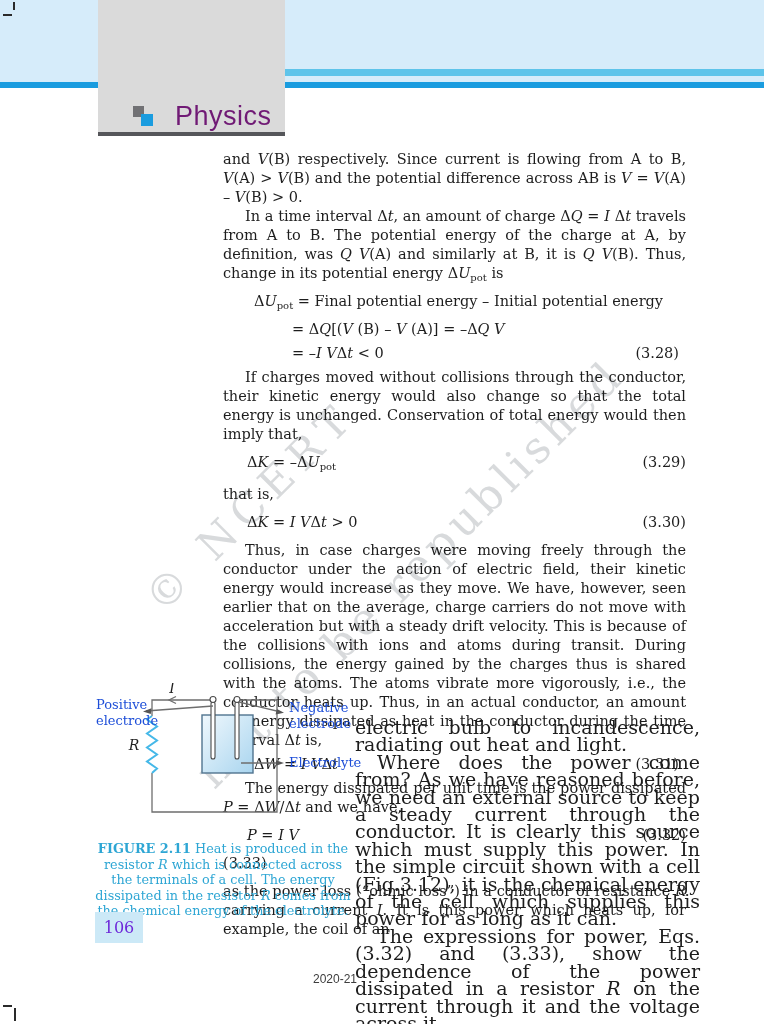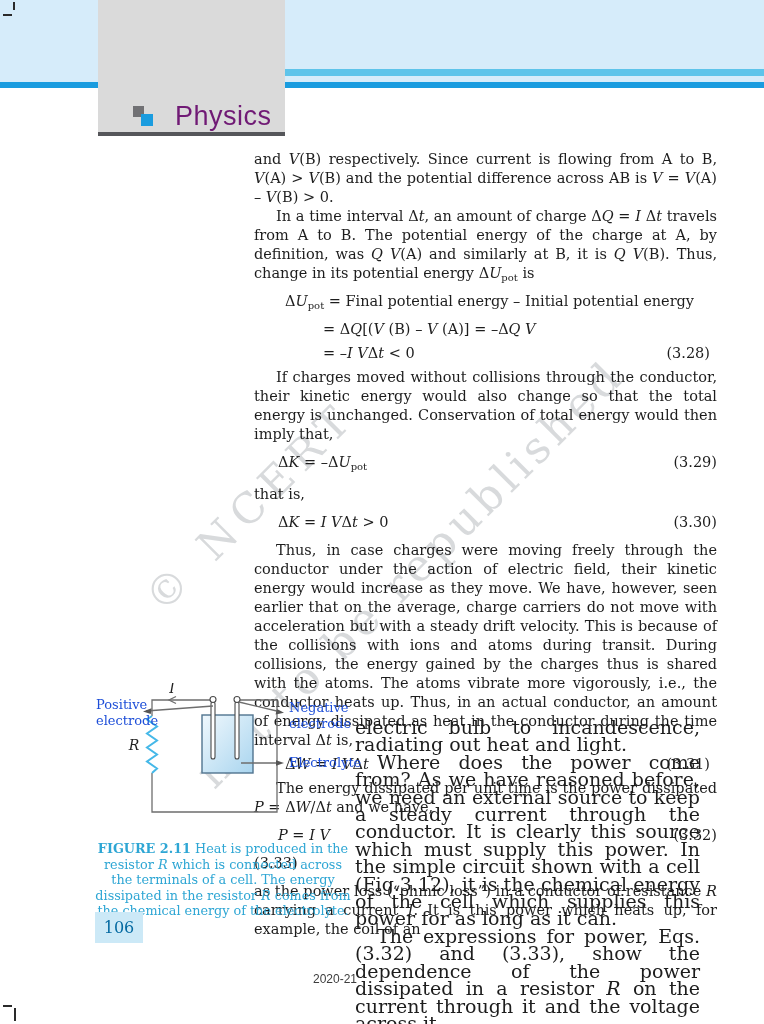--- a/index.html
+++ b/index.html
@@ -31,21 +31,21 @@
     font-size:27px; font-weight:400; color:#701a75; letter-spacing:.5px;
   }
   
   .crop { position:absolute; background:#2a2a2a; z-index:4; }
   .crop.tl-v { left:13px; top:2px;    width:2px; height:8px; }
   .crop.tl-h { left:3px;  top:14px;   width:9px; height:2px; }
   .crop.bl-h { left:3px;  top:1005px; width:9px; height:2px; }
   .crop.bl-v { left:14px; top:1008px; width:2px; height:13px; }
   
   .main-col {
-    position:absolute; left:254px; top:150px; width:463px; z-index:2;
+    position:absolute; left:223px; top:150px; width:463px; z-index:2;
     font-size:14.5px; line-height:19px; text-align:justify;
   }
   .right-col {
     position:absolute; left:355px; top:691px; width:345px; z-index:2;
     font-size:19px; line-height:17.4px; text-align:justify;margin-top:28px;
   }
   .para.indent { text-indent:22px; }
   .eqrow { display:flex; justify-content:space-between; align-items:baseline; margin:5px 7px; text-align:left; }
   .eqrow.gap { margin:9px 0; }
   .eqrow .lhs { white-space:nowrap; }
@@ -74,21 +74,21 @@
   .caption {
     position:absolute; left:92px; top:841px; width:262px; z-index:2;
     text-align:center; color:var(--c-caption,#2ea6d4); font-size:12.8px; line-height:15.6px;
   }
   .caption .capttl { font-weight:bold; }
   .caption i { font-style:italic; }
   
   .pagenum-box {
     position:absolute; left:95px; top:912px; width:48px; height:31px; z-index:2;
     background:var(--c-pagenum_bg,#cce9f7); display:flex; align-items:center; justify-content:center;
-    font-size:16px; color:#0369a1;
+    font-size:16px; color:#6d28d9;
   }
   .footer {
     position:absolute; left:0; top:972px; width:670px; z-index:2; text-align:center;
     font-family:"Liberation Sans", sans-serif; font-size:12px; color:#3d3d3d;
   }
 </style>
 </head>
 <body>
 
 <div class="page">

